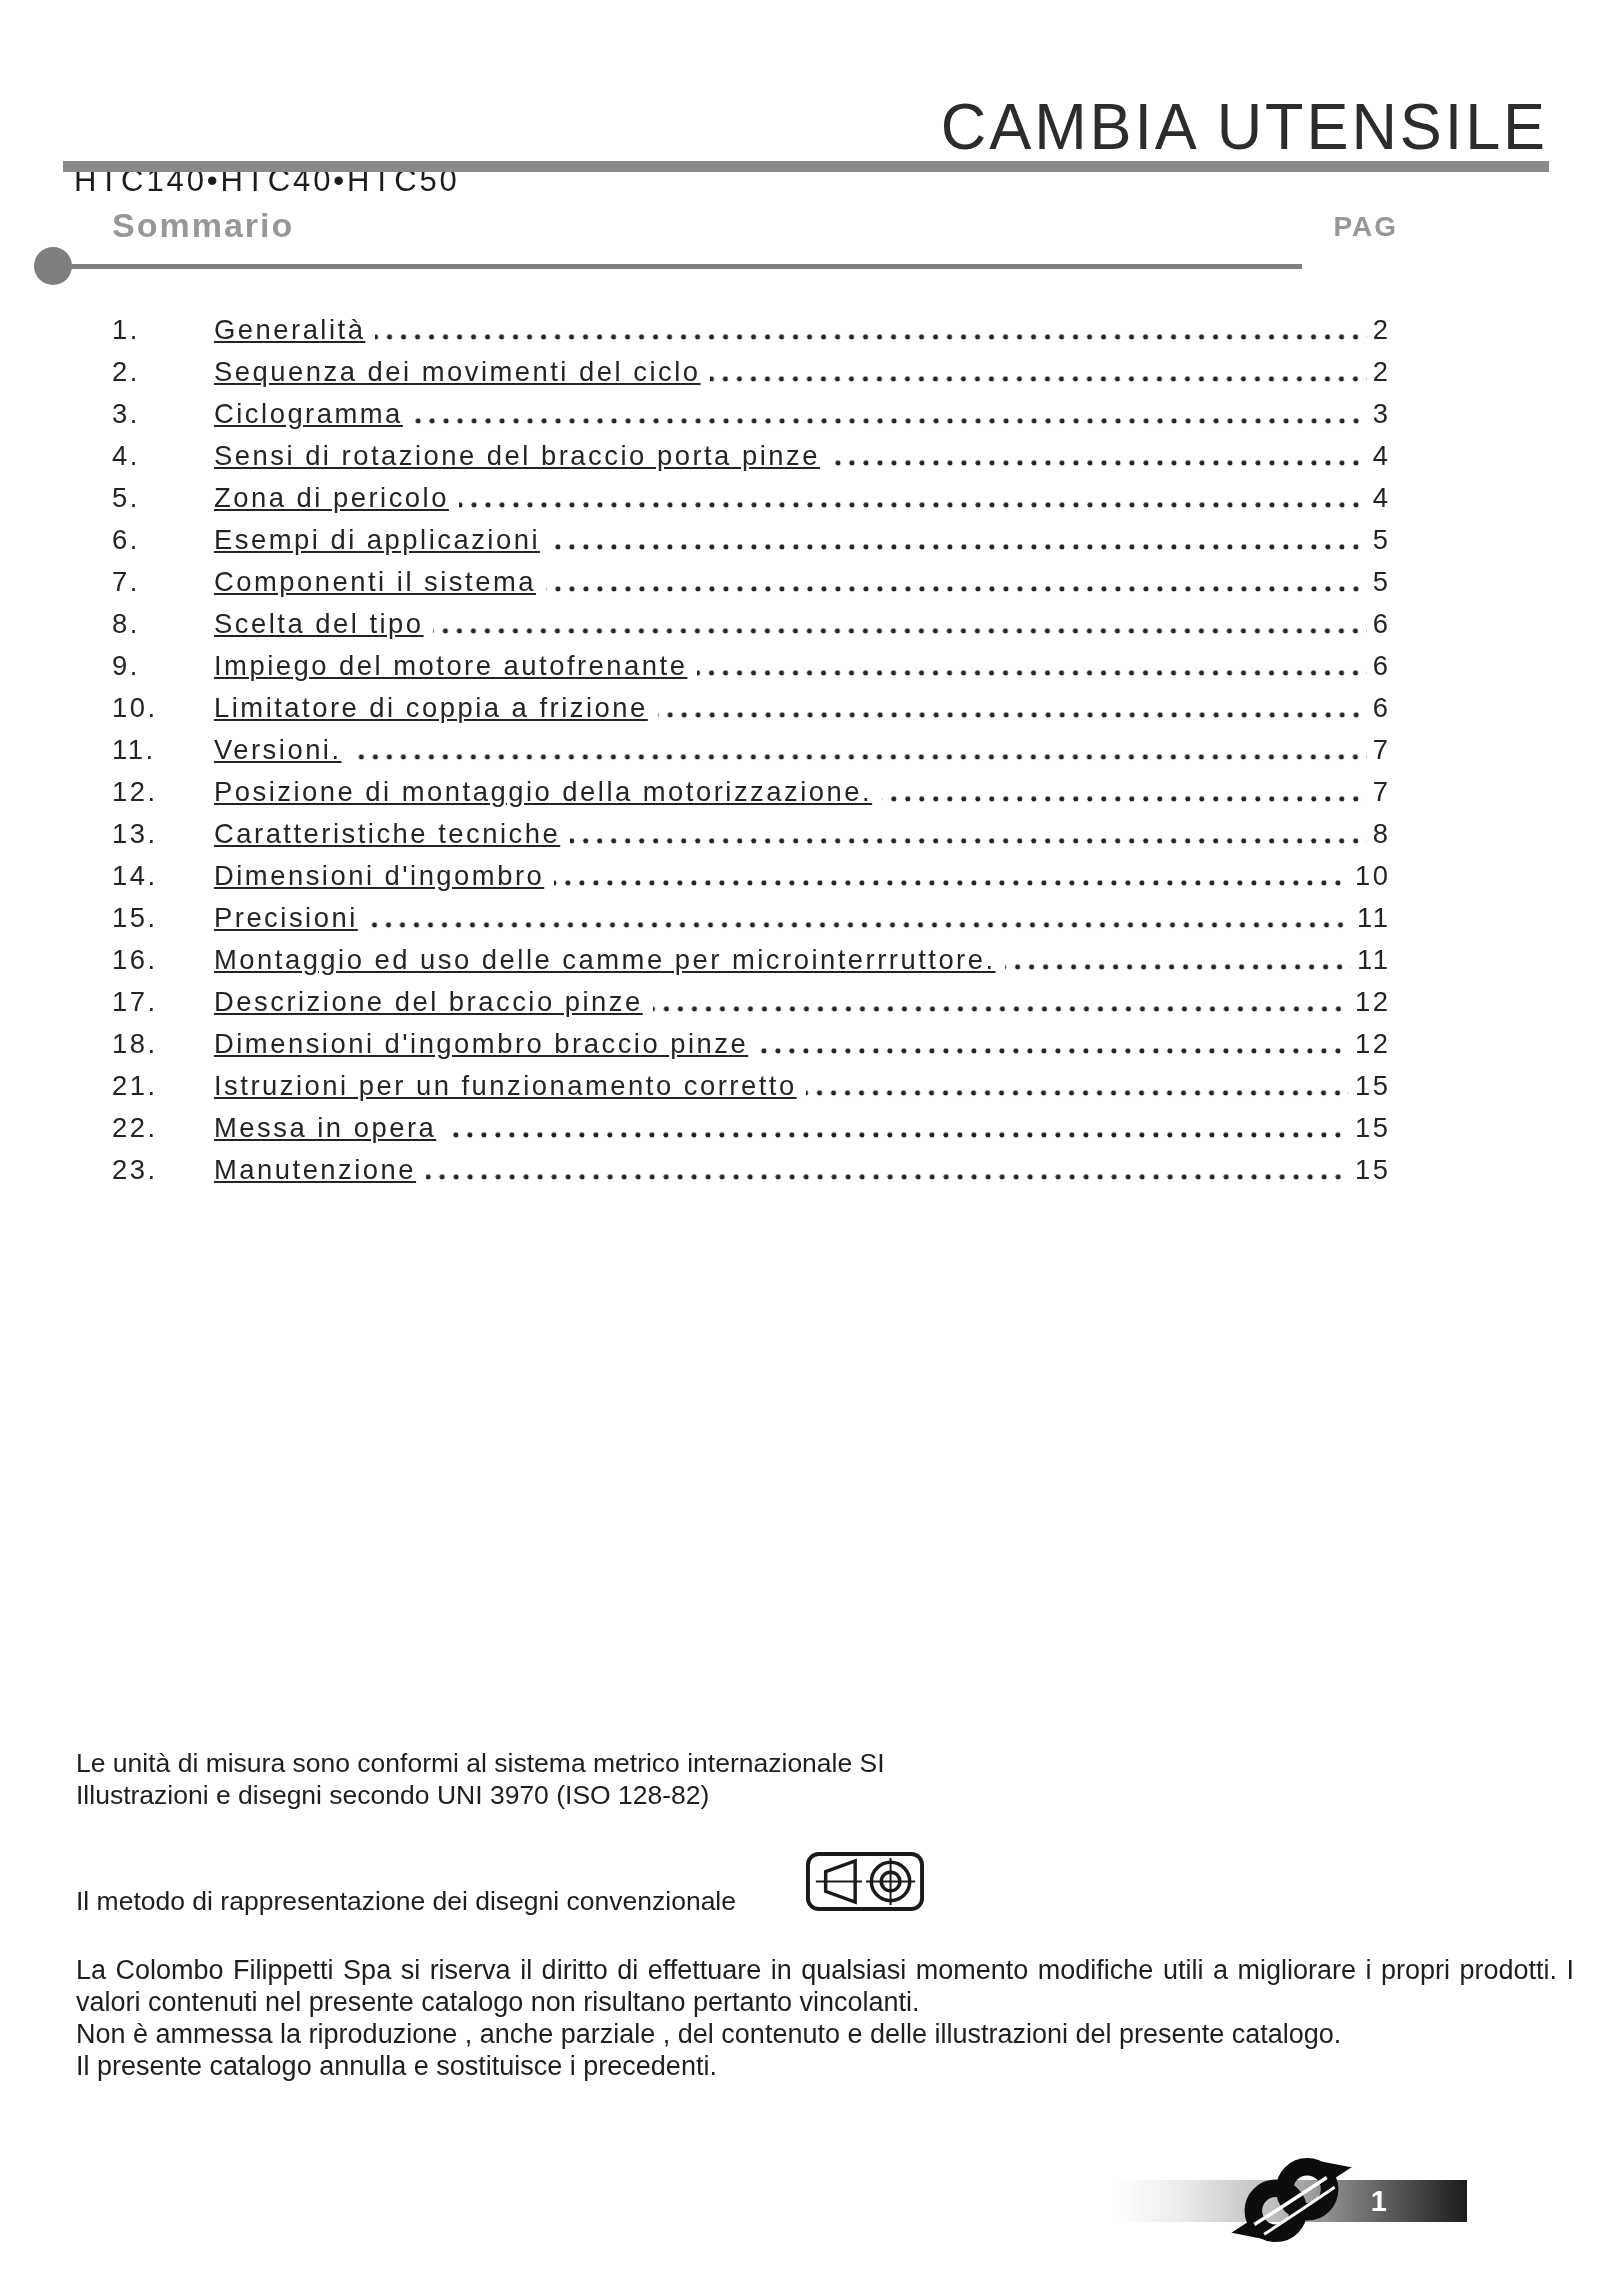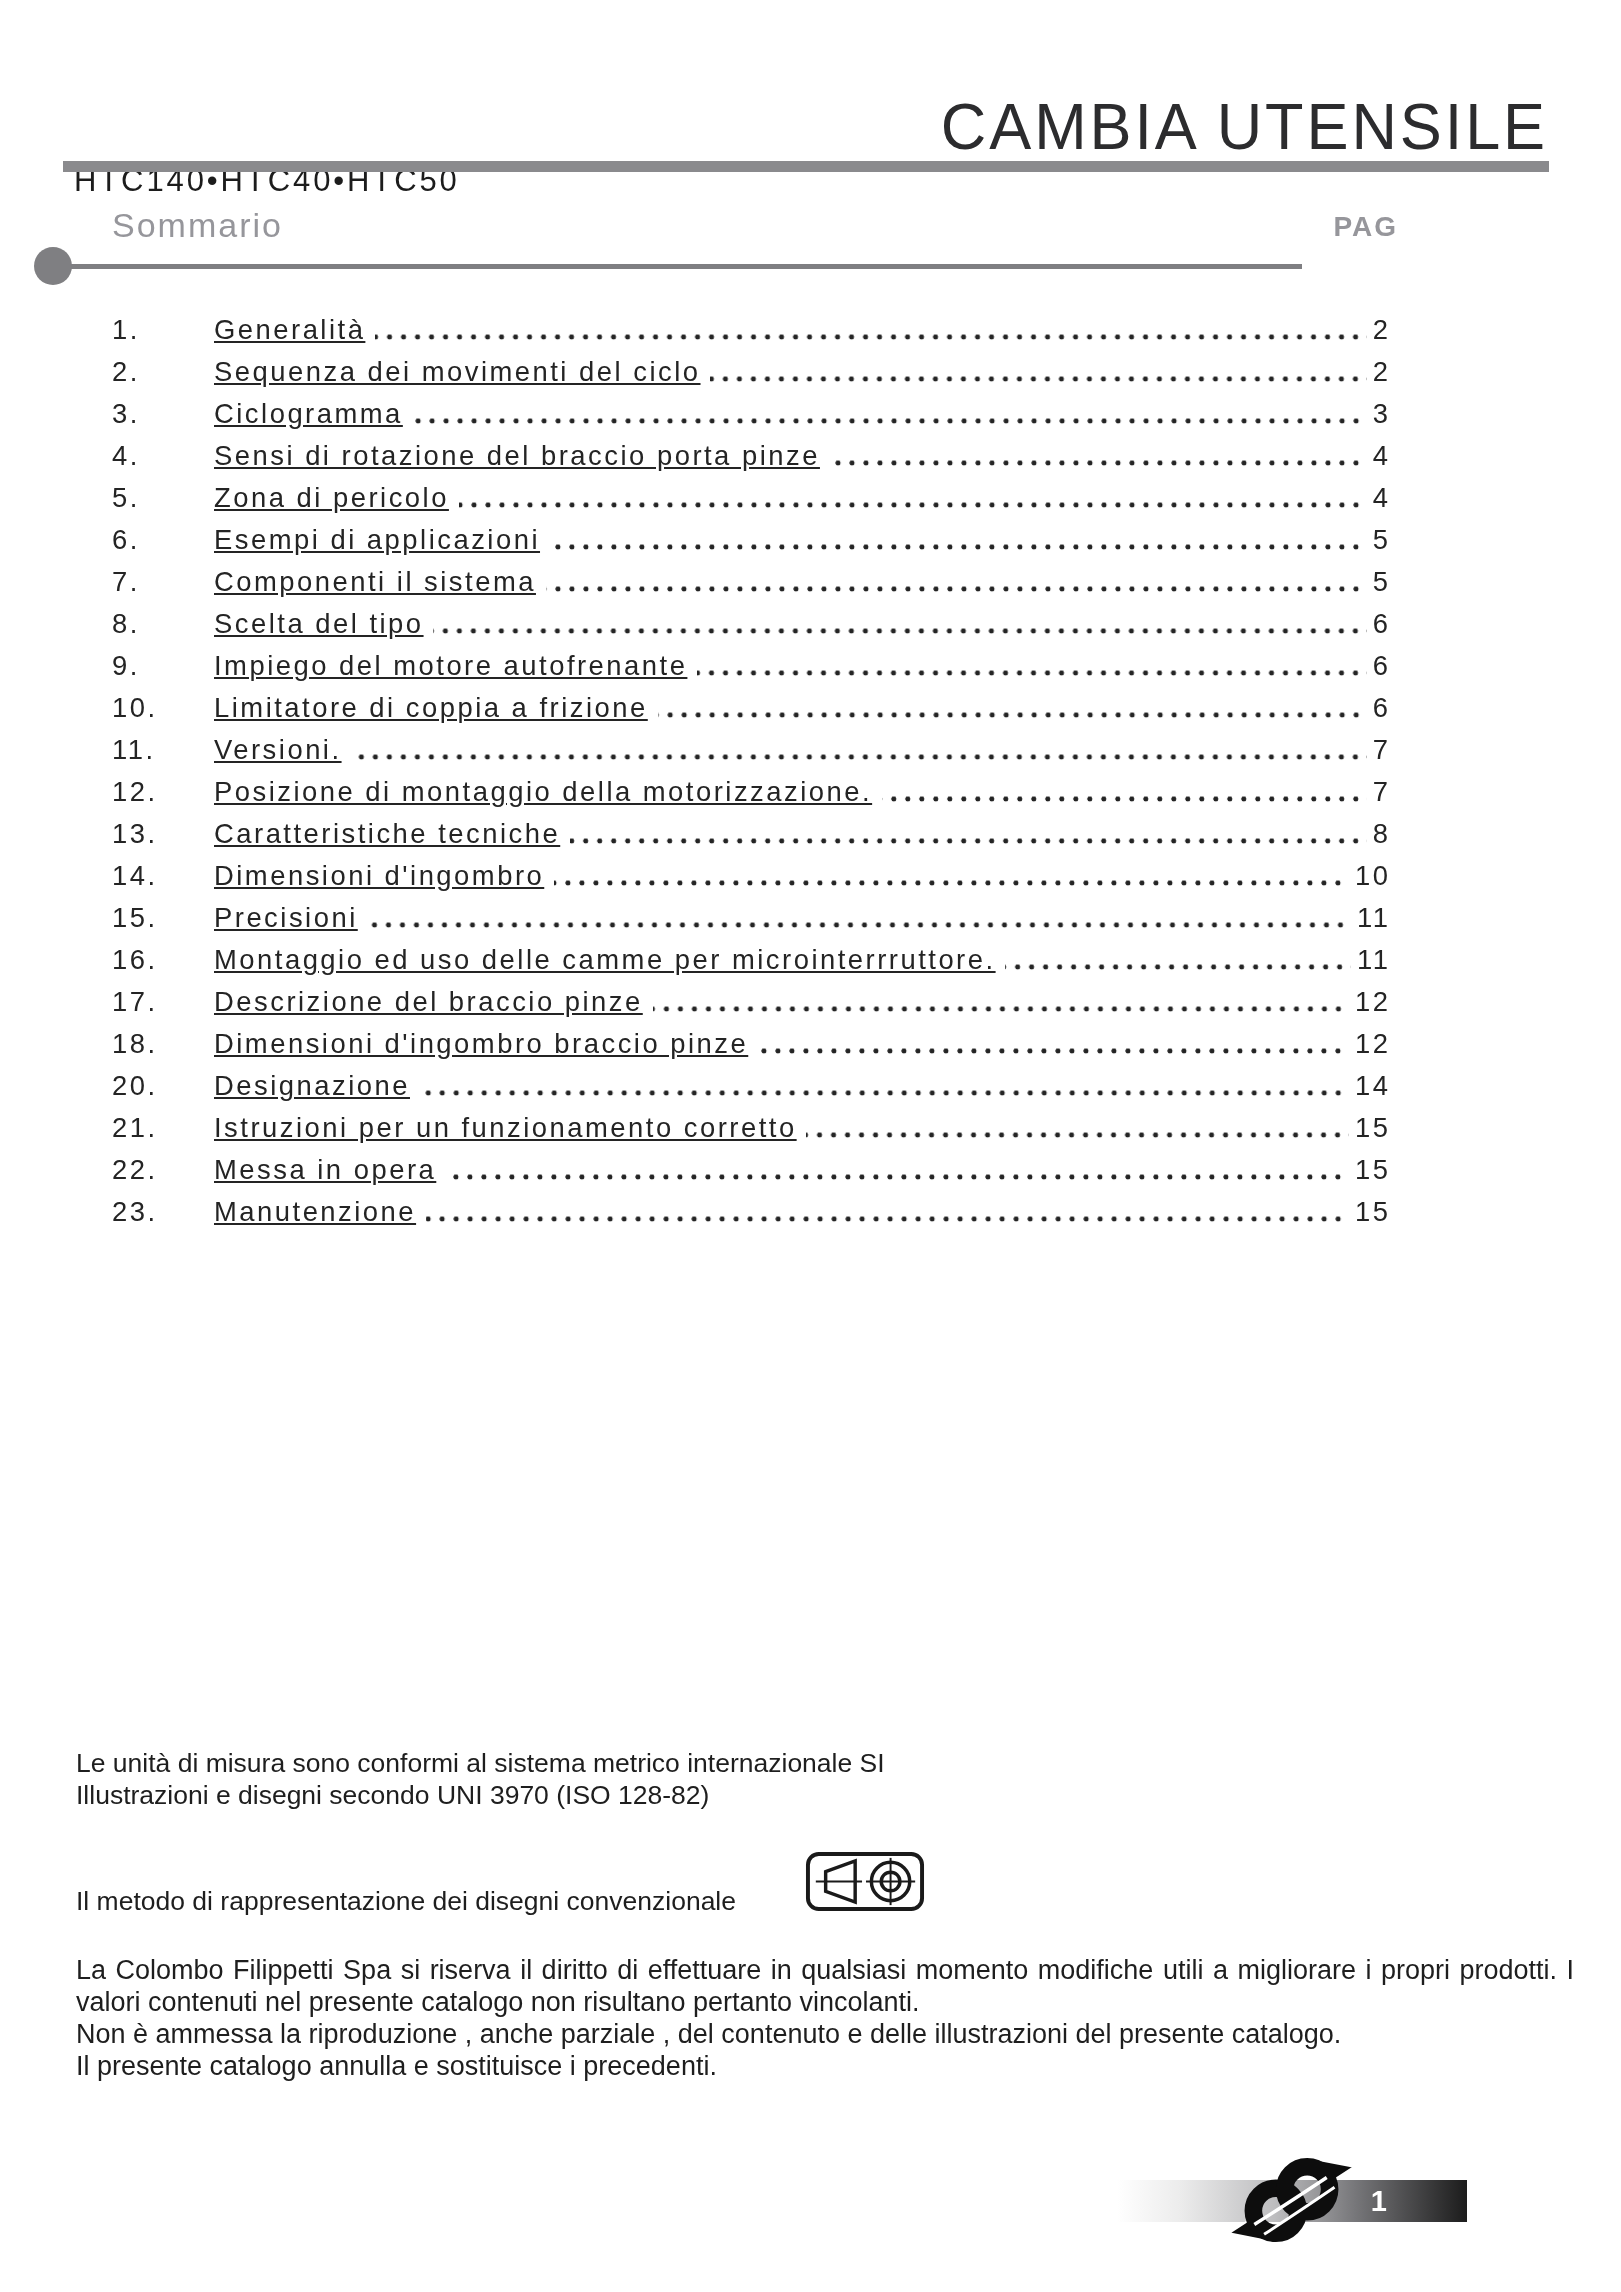--- a/index.html
+++ b/index.html
@@ -21,21 +21,21 @@
     transform:scaleY(1.02); transform-origin:top right;
   }
   .header-bar {
     position:absolute; left:63px; top:161px; width:1486px; height:10.8px;
     background:var(--header-bar,#8a8a8d);
   }
 
   
   .toc-heading {
     position:absolute; left:112px; top:206px;
-    font-size:34px; font-weight:normal; letter-spacing:2px;
+    font-size:34px; font-weight:bold; letter-spacing:2px;
     color:var(--heading-gray,#96969b);
   }
   .pag-heading {
     position:absolute; right:223px; top:211px;
     font-size:28px; font-weight:bold; letter-spacing:2px;
     color:var(--heading-gray,#96969b);
   }
   .toc-rule {
     position:absolute; left:51px; top:264px; width:1251px; height:4.9px;
     background:var(--rule-gray,#7f7f82);
@@ -213,26 +213,20 @@
         <span class="toc-num">17.</span>
         <span class="toc-label">Descrizione del braccio pinze</span>
         <span class="toc-dots"></span>
         <span class="toc-page">12</span>
       </li>
       <li class="toc-row">
         <span class="toc-num">18.</span>
         <span class="toc-label">Dimensioni d'ingombro braccio pinze</span>
         <span class="toc-dots"></span>
         <span class="toc-page">12</span>
-      </li>
-      <li class="toc-row">
-        <span class="toc-num">20.</span>
-        <span class="toc-label">Designazione</span>
-        <span class="toc-dots"></span>
-        <span class="toc-page">14</span>
       </li>
       <li class="toc-row">
         <span class="toc-num">21.</span>
         <span class="toc-label">Istruzioni per un funzionamento corretto</span>
         <span class="toc-dots"></span>
         <span class="toc-page">15</span>
       </li>
       <li class="toc-row">
         <span class="toc-num">22.</span>
         <span class="toc-label">Messa in opera</span>

